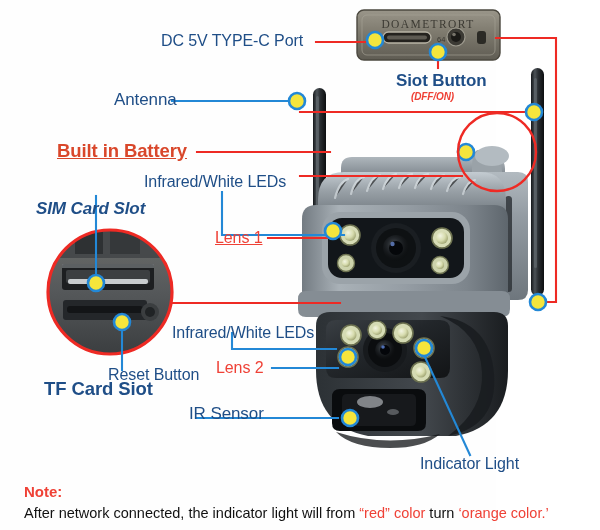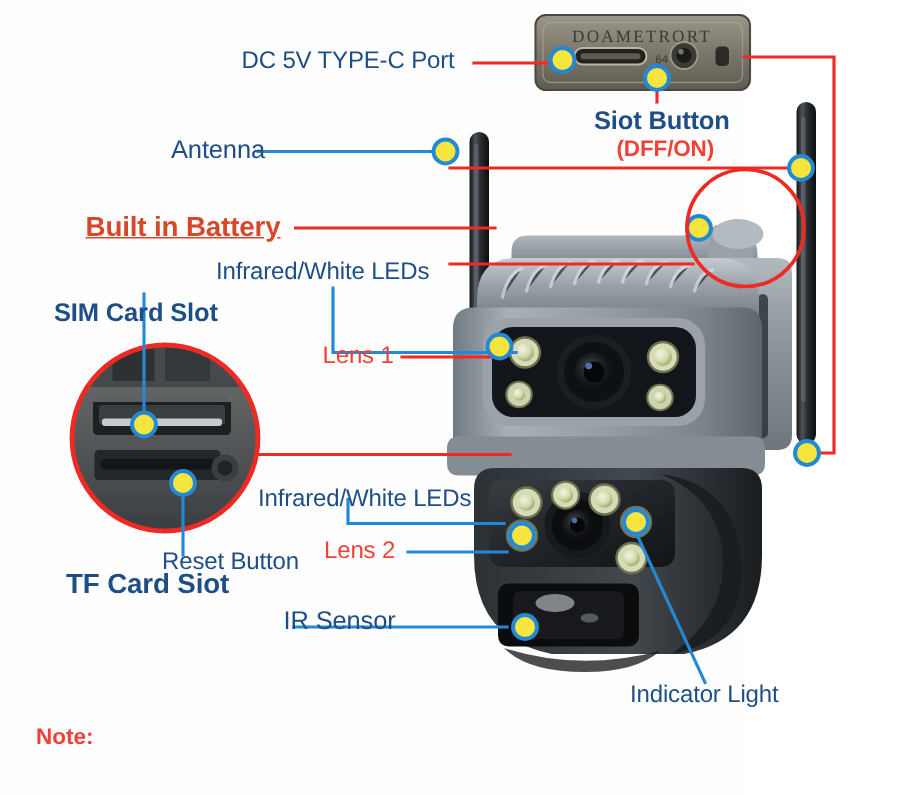--- a/index.html
+++ b/index.html
@@ -33,21 +33,21 @@
   .lbl {
     position: absolute;
     z-index: 6;
     white-space: nowrap;
     line-height: 1.08;
     letter-spacing: -0.1px;
   }
   .lbl-blue   { color: #1f4e87; }
   .lbl-red    { color: #ef4136; }
   .lbl-orange { color: #d9472b; }
-  .s15 { font-size: 15px; }
+  .s15 { font-size: 10px; font-style: italic; }
   .s16 { font-size: 16px; }
   .s17 { font-size: 17px; }
   .s18 { font-size: 18.5px; }
   .bold { font-weight: 700; }
 
   
   #note-block {
     position: absolute;
     left: 24px; top: 482px;
     z-index: 6;
@@ -341,33 +341,34 @@
   <div class="lbl lbl-blue bold s17" style="left:396px; top:72px;">Siot Button</div>
 
   <div class="lbl lbl-red bold s15" style="left:411px; top:92px;">(DFF/ON)</div>
 
   <div class="lbl lbl-blue s17" style="left:114px; top:91px;">Antenna</div>
 
   <div class="lbl lbl-orange bold s18" style="left:57px; top:141px;text-decoration:underline;">Built in Battery</div>
 
   <div class="lbl lbl-blue s16" style="left:144px; top:173px;">Infrared/White LEDs</div>
 
-  <div class="lbl lbl-blue bold s17" style="left:36px; top:200px;">SIM Card Slot</div>
-
-  <div class="lbl lbl-red s16" style="left:215px; top:229px;">Lens 1</div>
+  <div class="lbl lbl-blue bold s17" style="left:36px; top:200px;font-style:italic;">SIM Card Slot</div>
+
+  <div class="lbl lbl-red s16" style="left:215px; top:229px;text-decoration:underline;">Lens 1</div>
 
   <div class="lbl lbl-blue s16" style="left:172px; top:324px;">Infrared/White LEDs</div>
 
   <div class="lbl lbl-blue s16" style="left:108px; top:366px;">Reset Button</div>
 
   <div class="lbl lbl-red s16" style="left:216px; top:359px;">Lens 2</div>
 
   <div class="lbl lbl-blue s17" style="left:189px; top:405px;">IR Sensor</div>
 
   <div class="lbl lbl-blue bold s18" style="left:44px; top:379px;">TF Card Siot</div>
 
   <div class="lbl lbl-blue s16" style="left:420px; top:455px;">Indicator Light</div>
 
   <div id="note-block">
     <div id="note-title">Note:</div>
+    <div id="note-body"><span>After network connected, the indicator light will from </span><span class="red-ink">“red” color</span><span> turn </span><span class="red-ink">‘orange color.’</span></div>
   </div>
 
 </div>
 
 </body></html>

